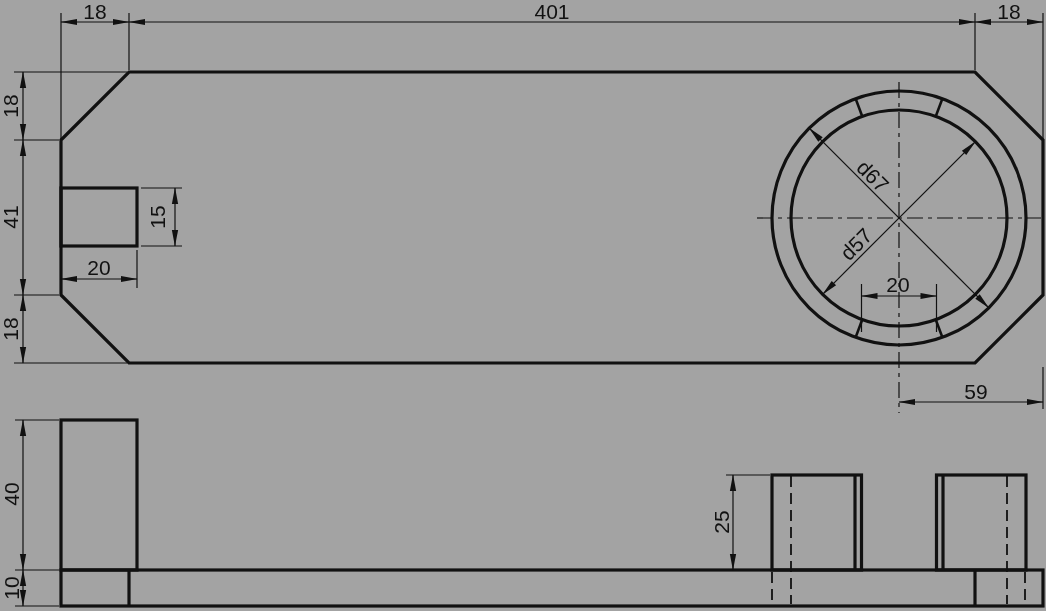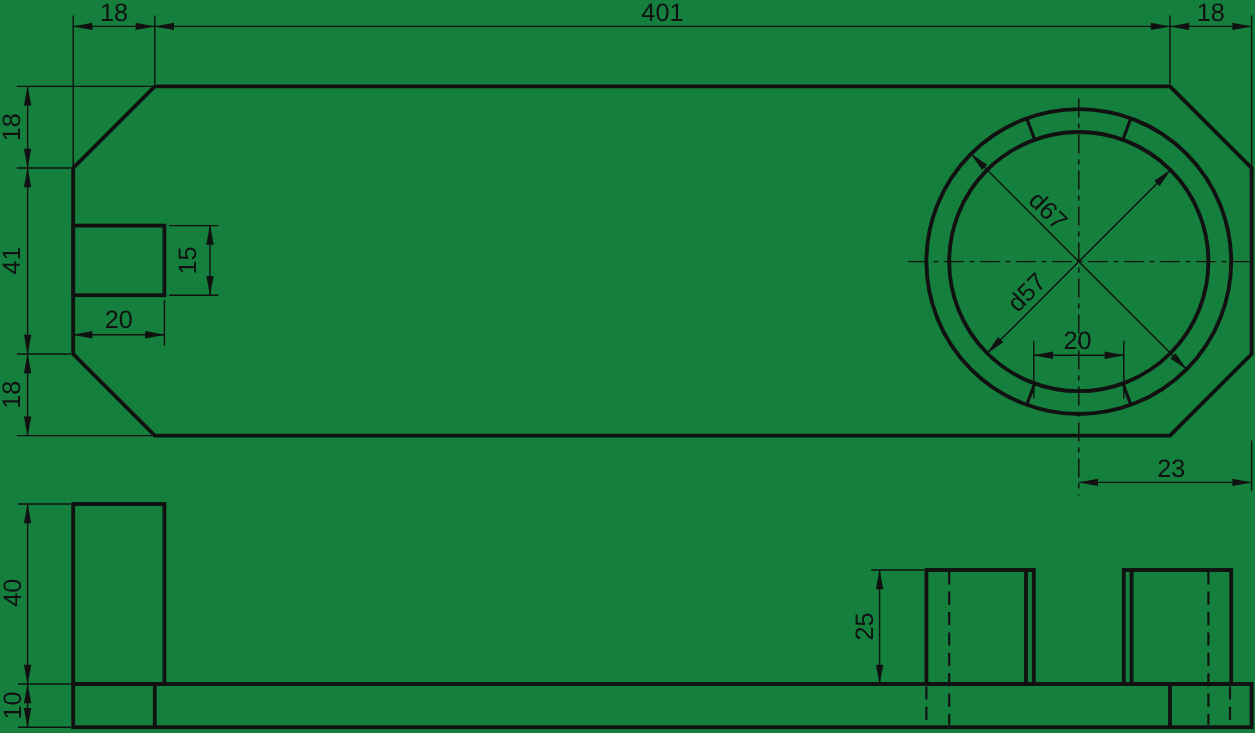--- a/index.html
+++ b/index.html
@@ -1,17 +1,17 @@
 <!DOCTYPE html>
 <html><head>
 <meta charset="utf-8">
 <style>
   html,body { margin:0; padding:0; background:#fff; }
   #stage {
-    position:relative; width:1046px; height:611px; background:#15803d;
+    position:relative; width:1046px; height:611px; background:#a3a3a3;
     font-family:"Liberation Sans", sans-serif; overflow:hidden;
   }
   svg { position:absolute; left:0; top:0; }
   .thick  { stroke:#111; stroke-width:3.2; fill:none; }
   .med    { stroke:#111; stroke-width:2.6; fill:none; }
   .thin   { stroke:#111; stroke-width:1.2; fill:none; }
   .dim    { stroke:#111; stroke-width:1.2; fill:none; }
   .hid    { stroke:#111; stroke-width:1.8; fill:none; stroke-dasharray:11 6; }
   .cl     { stroke:#111; stroke-width:1.2; fill:none; stroke-dasharray:16 5 4 5; }
   .lbl {
@@ -116,17 +116,17 @@
   <span class="lbl" style="left:552px; top:11px;">401</span>
   <span class="lbl" style="left:1009px;top:11px;">18</span>
   <span class="lbl r90" style="left:10px;  top:106px;">18</span>
   <span class="lbl r90" style="left:10px;  top:217px;">41</span>
   <span class="lbl r90" style="left:10px;  top:329px;">18</span>
   <span class="lbl r90" style="left:157px; top:217px;">15</span>
   <span class="lbl" style="left:99px;  top:267px;">20</span>
   <span class="lbl r45" style="left:873px; top:176px;">d67</span>
   <span class="lbl rm45" style="left:856px; top:244px;">d57</span>
   <span class="lbl" style="left:898px; top:284px;">20</span>
-  <span class="lbl" style="left:976px; top:391px;">23</span>
+  <span class="lbl" style="left:976px; top:391px;">59</span>
   <span class="lbl r90" style="left:11px;  top:494px;">40</span>
   <span class="lbl r90" style="left:11px;  top:588px;">10</span>
   <span class="lbl r90" style="left:721px; top:522px;">25</span>
 </div>
 
 </body></html>

